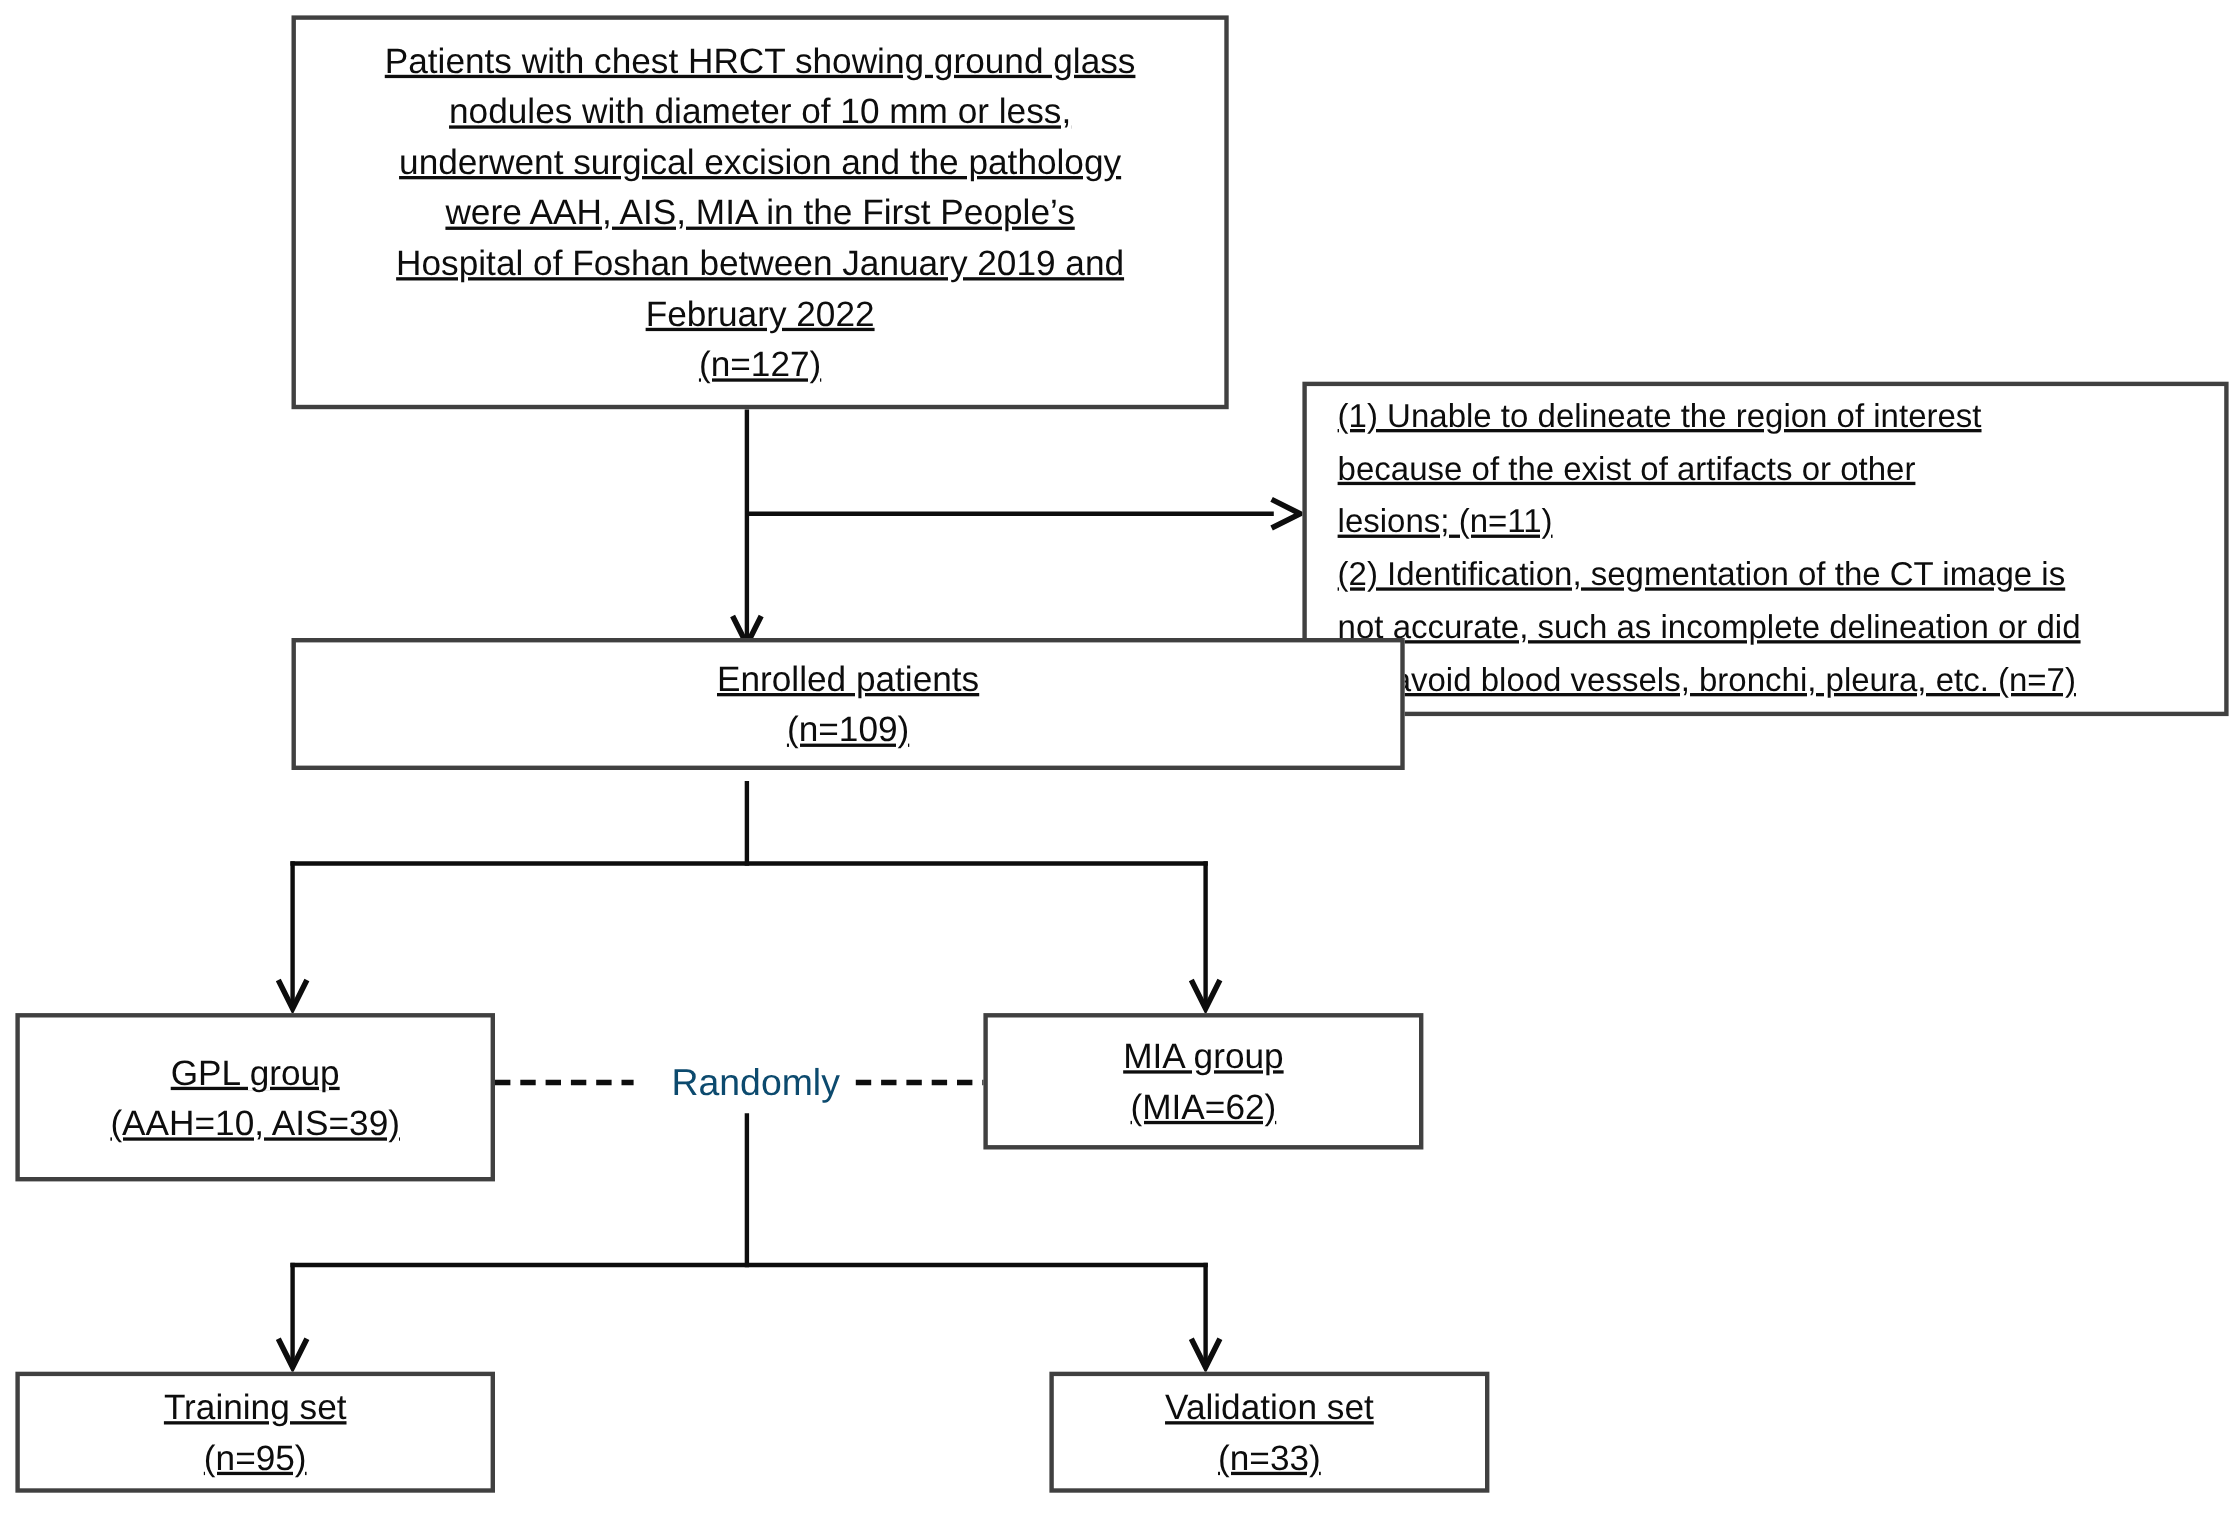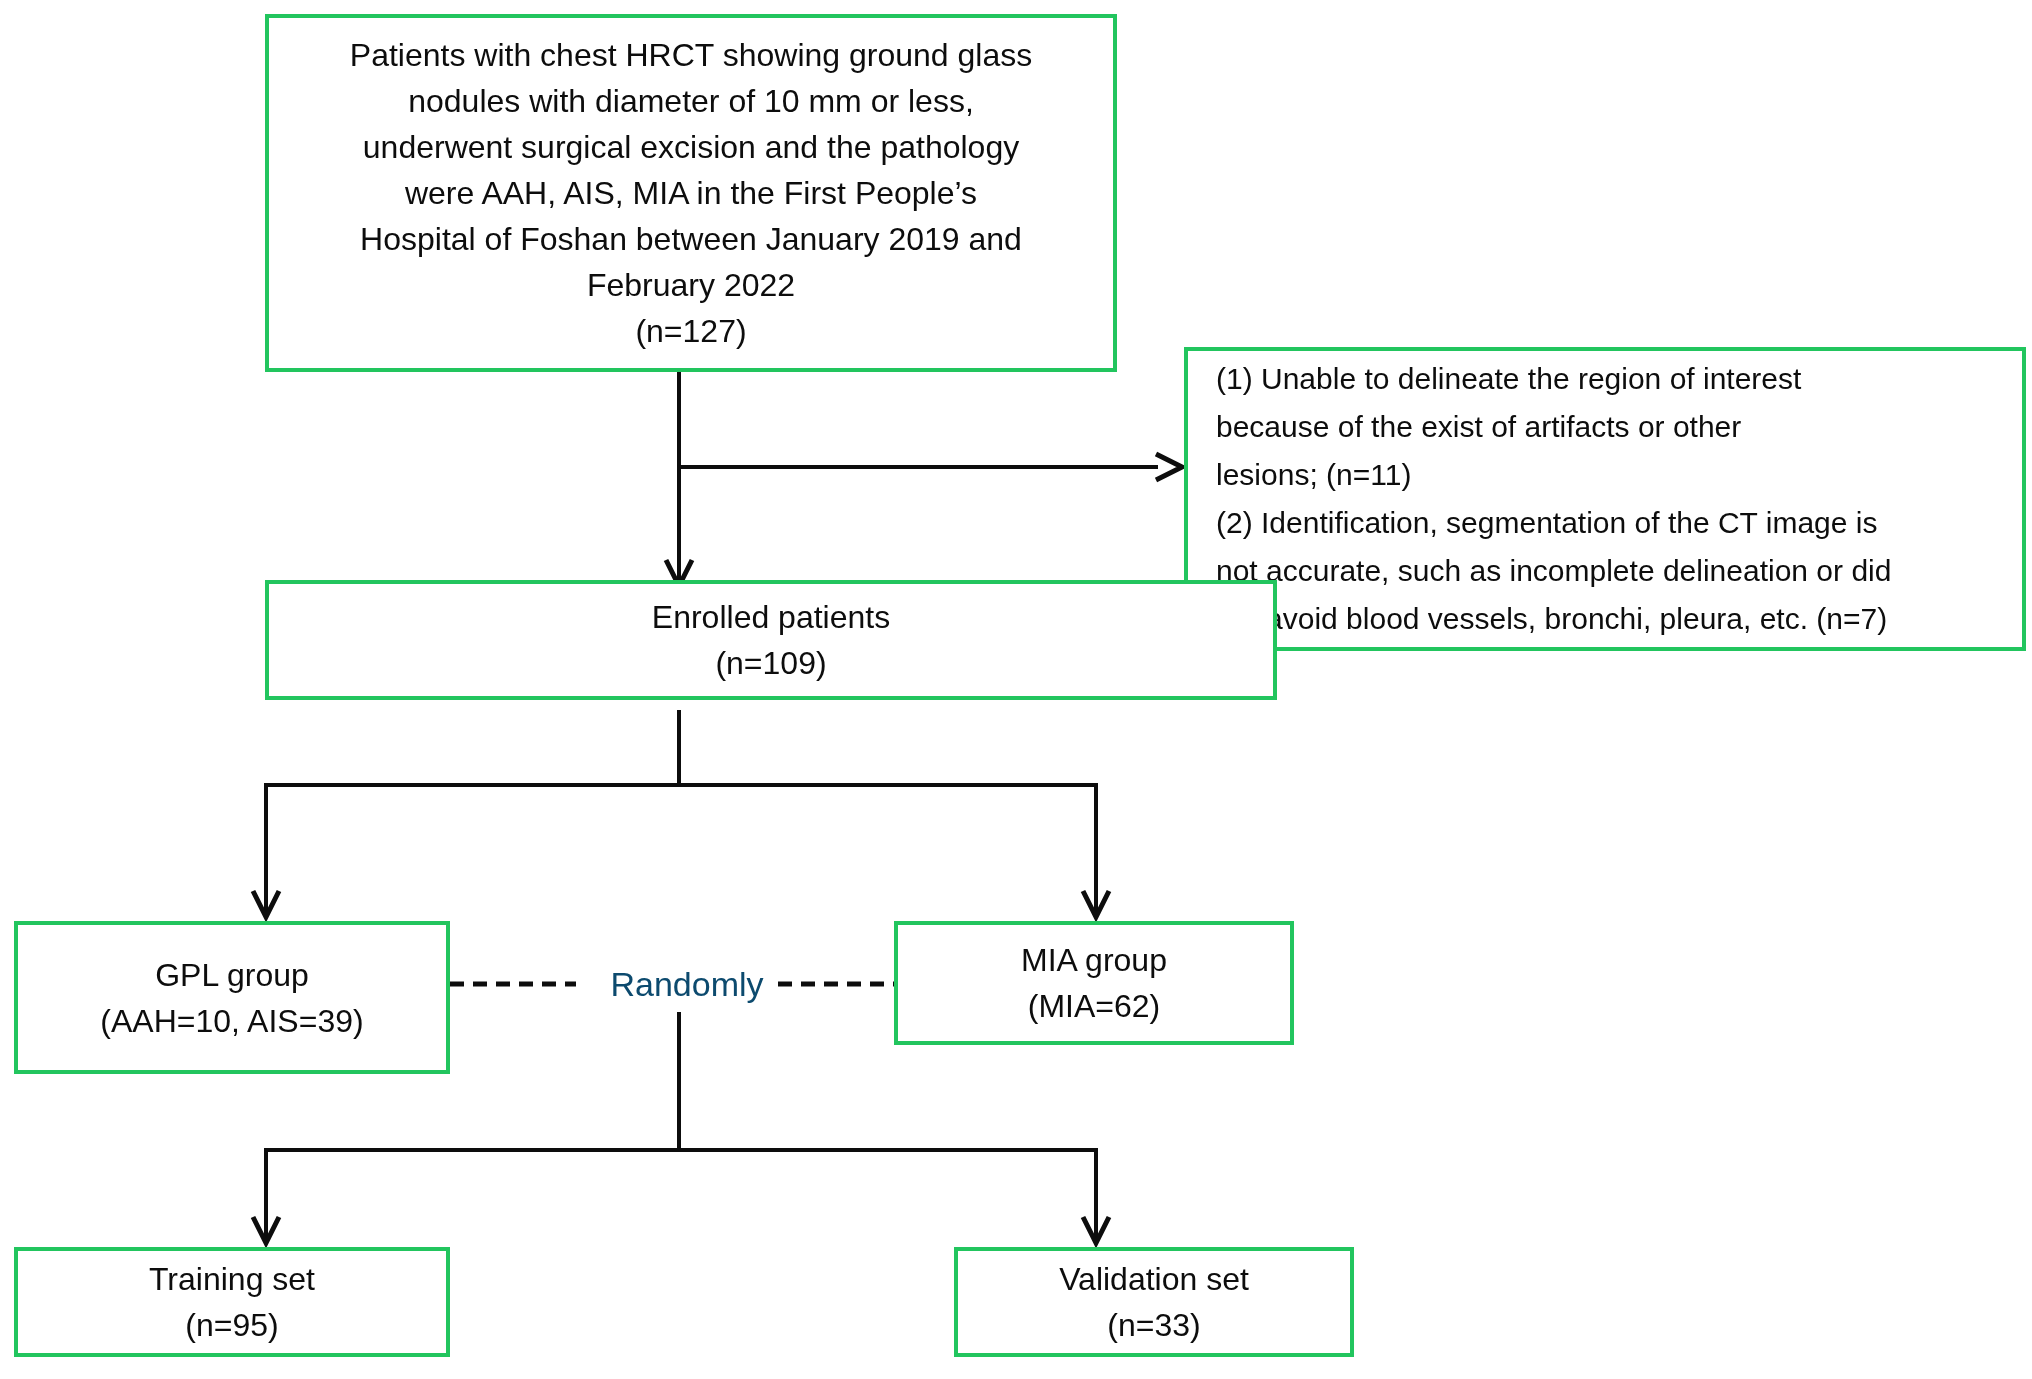--- a/index.html
+++ b/index.html
@@ -28,29 +28,30 @@
     stroke: #0d0d0d;
     fill: none;
   }
   .flow-line { stroke-width: 4px; }
   .dash-line { stroke-width: 5px; stroke-dasharray: 14 9; }
   .arrow-head { stroke-width: 5px; stroke-linejoin: miter; }
   .box {
     position: absolute;
     box-sizing: border-box;
     background: #ffffff;
-    border: 4px solid #22c55e;
+    border: 4px solid #404040;
     display: flex;
     align-items: center;
     justify-content: center;
     text-align: center;
     white-space: pre-line;
     font-size: 32px;
     line-height: 46px;
     color: #0d0d0d;
+    text-decoration: underline;
   }
   .box--left {
     justify-content: flex-start;
     text-align: left;
     font-size: 30px;
     line-height: 48px;
     padding: 0 10px 0 28px;
   }
   #box-eligible   { left: 265px;  top: 14px;   width: 852px; height: 358px; }
   #box-exclusion  { left: 1184px; top: 311px;  width: 842px; height: 304px; margin-top: 36px; }

